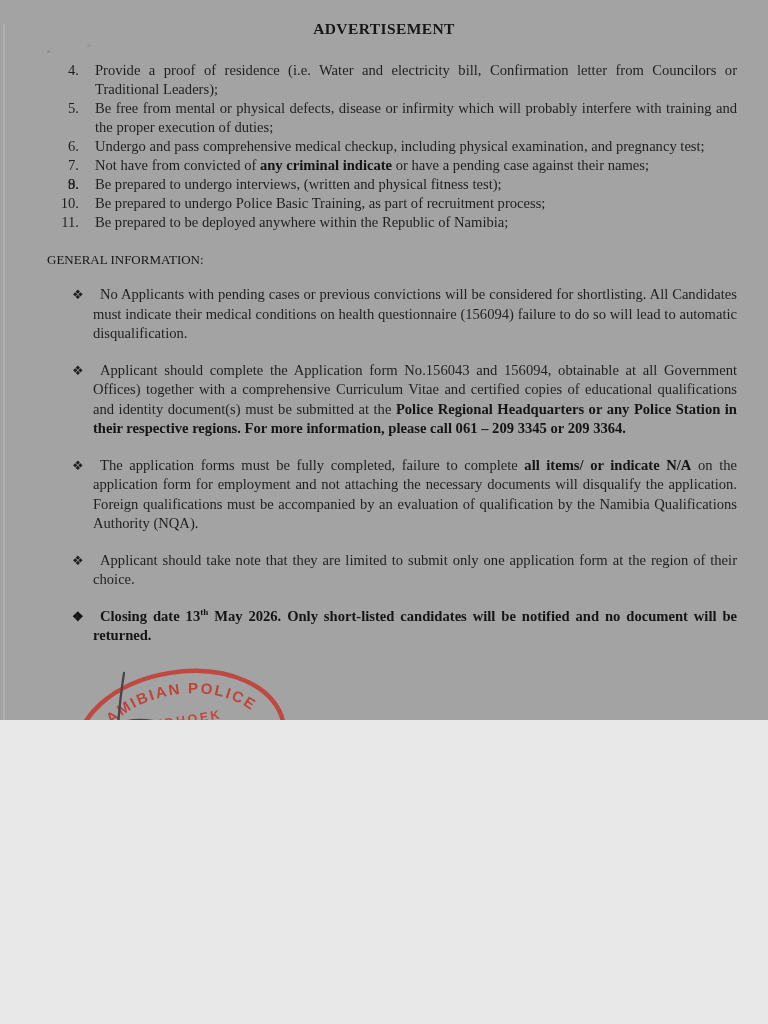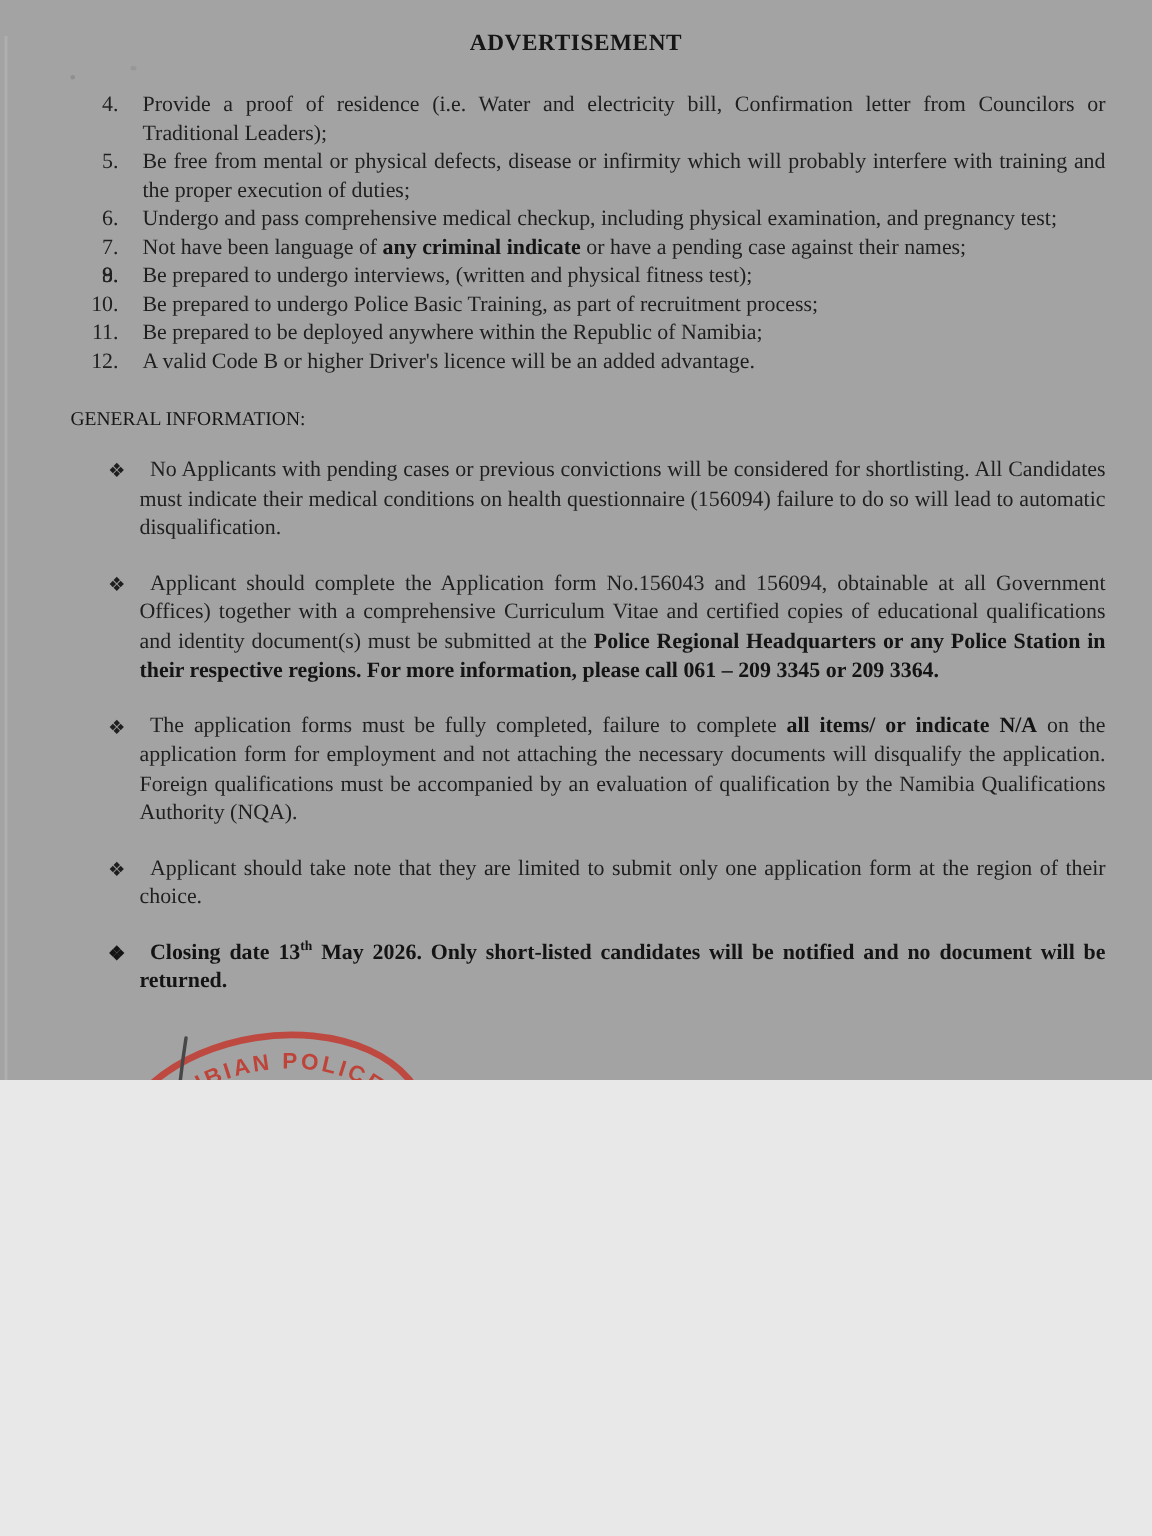--- a/index.html
+++ b/index.html
@@ -62,26 +62,25 @@
   <div class="edge-line"></div>
   <div class="speck s1"></div>
   <div class="speck s2"></div>
 
   <h1 class="doc-title">ADVERTISEMENT</h1>
 
   <div class="numbered-list" id="numbered-list">
       <div class="nli"><span class="num">4.</span><span><span>Provide a proof of residence (i.e. Water and electricity bill, Confirmation letter from Councilors or Traditional Leaders);</span></span></div>
       <div class="nli"><span class="num">5.</span><span><span>Be free from mental or physical defects, disease or infirmity which will probably interfere with training and the proper execution of duties;</span></span></div>
       <div class="nli"><span class="num">6.</span><span><span>Undergo and pass comprehensive medical checkup, including physical examination, and pregnancy test;</span></span></div>
-      <div class="nli"><span class="num">7.</span><span><span>Not have been language of </span><span class="seg-b">any criminal indicate</span><span> or have a pending case against their names;</span></span></div>
+      <div class="nli"><span class="num">7.</span><span><span>Not have from convicted of </span><span class="seg-b">any criminal indicate</span><span> or have a pending case against their names;</span></span></div>
       <div class="nli"><span class="num">8.</span></div>
       <div class="nli"><span class="num">9.</span><span><span>Be prepared to undergo interviews, (written and physical fitness test);</span></span></div>
       <div class="nli"><span class="num">10.</span><span><span>Be prepared to undergo Police Basic Training, as part of recruitment process;</span></span></div>
       <div class="nli"><span class="num">11.</span><span><span>Be prepared to be deployed anywhere within the Republic of Namibia;</span></span></div>
-      <div class="nli"><span class="num">12.</span><span><span>A valid Code B or higher Driver's licence will be an added advantage.</span></span></div>
     </div>
 
   <h2 class="gen-head">GENERAL INFORMATION:</h2>
 
   <div class="bullet-list" id="bullet-list">
       <div class="bli"><span class="bullet">❖</span><span><span>No Applicants with pending cases or previous convictions will be considered for shortlisting. All Candidates must indicate their medical conditions on health questionnaire (156094) failure to do so will lead to automatic disqualification.</span></span></div>
       <div class="bli"><span class="bullet">❖</span><span><span>Applicant should complete the Application form No.156043 and 156094, obtainable at all Government Offices) together with a comprehensive Curriculum Vitae and certified copies of educational qualifications and identity document(s) must be submitted at the </span><span class="seg-b">Police Regional Headquarters or any Police Station in their respective regions.  For more information, please call 061 – 209 3345 or 209 3364.</span></span></div>
       <div class="bli"><span class="bullet">❖</span><span><span>The application forms must be fully completed, failure to complete </span><span class="seg-b">all items/ or indicate N/A</span><span> on the application form for employment and not attaching the necessary documents will disqualify the application. Foreign qualifications must be accompanied by an evaluation of qualification by the Namibia Qualifications Authority (NQA).</span></span></div>
       <div class="bli"><span class="bullet">❖</span><span><span>Applicant should take note that they are limited to submit only one application form at the region of their choice.</span></span></div>
       <div class="bli allbold"><span class="bullet">❖</span><span><span class="seg-b">Closing date 13</span><sup class="seg-b">th</sup><span class="seg-b"> May 2026. Only short-listed candidates will be notified and no document will be returned.</span></span></div>

